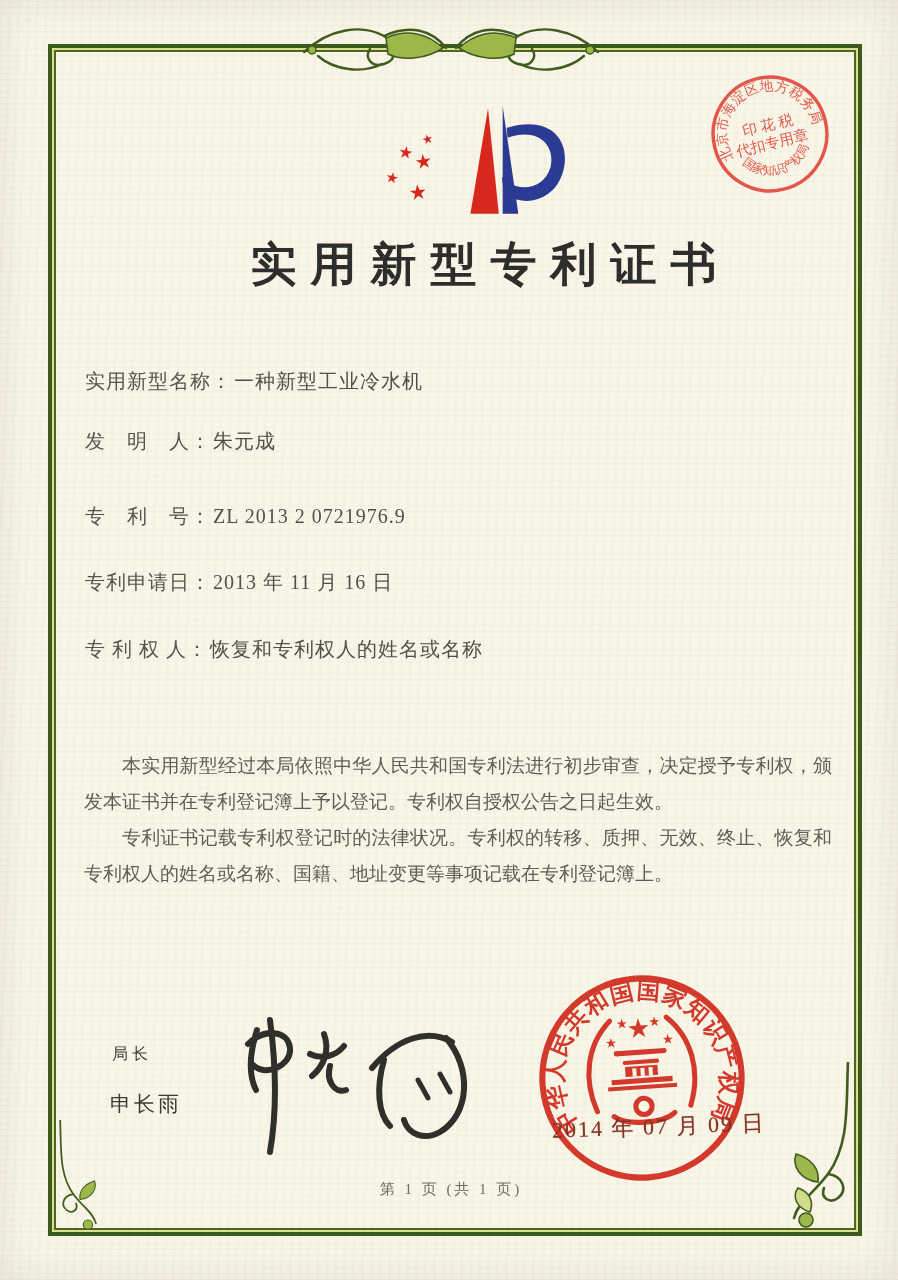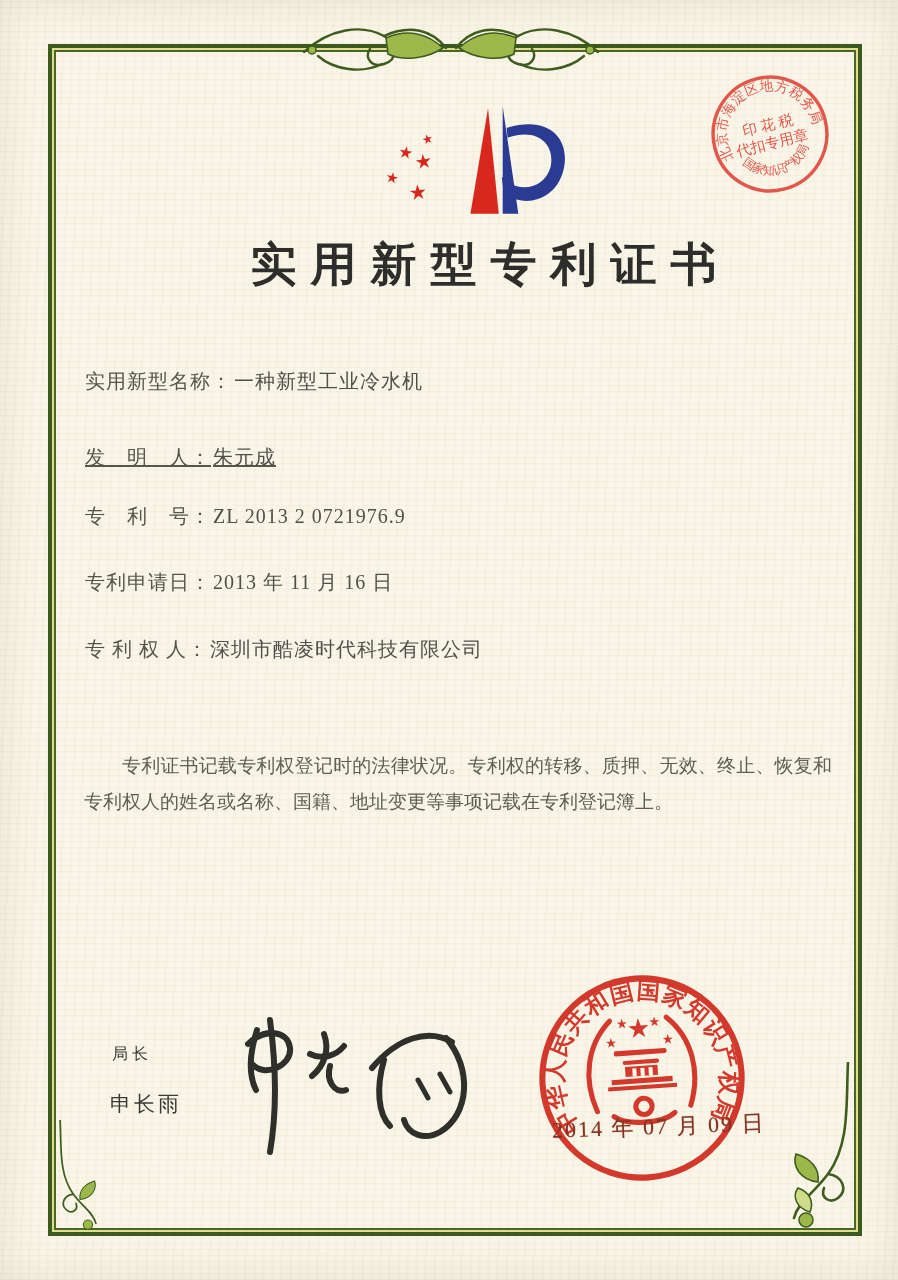--- a/index.html
+++ b/index.html
@@ -123,34 +123,35 @@
       <text x="65" y="61" font-size="14.5" text-anchor="middle">印 花 税</text>
       <text x="65" y="79" font-size="14.5" text-anchor="middle">代扣专用章</text>
     </g>
   </svg>
 
   <div class="title">实用新型专利证书</div>
 
   <div class="field-row" style="top:368px;text-align:center;">
     <span class="field-label">实用新型名称：</span><span class="field-value">一种新型工业冷水机</span>
   </div>
-  <div class="field-row" style="top:444px;text-decoration:underline;">
+  <div class="field-row" style="top:428px;">
     <span class="field-label">发　明　人：</span><span class="field-value">朱元成</span>
   </div>
   <div class="field-row" style="top:503px;">
     <span class="field-label">专　利　号：</span><span class="field-value">ZL 2013 2 0721976.9</span>
   </div>
   <div class="field-row" style="top:569px;">
     <span class="field-label">专利申请日：</span><span class="field-value">2013 年 11 月 16 日</span>
   </div>
   <div class="field-row" style="top:636px;">
-    <span class="field-label">专 利 权 人：</span><span class="field-value">深圳市酷凌时代科技有限公司</span>
+    <span class="field-label">专 利 权 人：</span><span class="field-value">恢复和专利权人的姓名或名称</span>
   </div>
 
   <div class="body-text">
+    <p>本实用新型经过本局依照中华人民共和国专利法进行初步审查，决定授予专利权，颁发本证书并在专利登记簿上予以登记。专利权自授权公告之日起生效。</p>
     <p>专利证书记载专利权登记时的法律状况。专利权的转移、质押、无效、终止、恢复和专利权人的姓名或名称、国籍、地址变更等事项记载在专利登记簿上。</p>
   </div>
 
   <div class="signer-title">局长</div>
   <div class="signer-name">申长雨</div>
   <svg class="signature-svg" width="290" height="160" viewBox="0 0 290 160">
     <g fill="none" stroke="#1a1a18" stroke-width="6" stroke-linecap="round" opacity="0.9">
       <path d="M45 28 C38 50 36 72 44 88"></path>
       <path d="M36 42 C52 26 76 28 78 46 C80 64 52 76 40 62"></path>
       <path d="M58 18 C62 48 67 98 58 150"></path>
@@ -196,14 +197,15 @@
           <path d="M166 150 C178 118 172 84 148 62"></path>
           <circle cx="120" cy="148" r="8"></circle>
           <path d="M90 156 C102 166 138 166 150 156"></path>
         </g>
       </g>
     </g>
   </svg>
 
   <div class="seal-date">2014 年 07 月 09 日</div>
 
+  <div class="footer">第 1 页 (共 1 页)</div>
 
 </div>
 
 </body></html>

